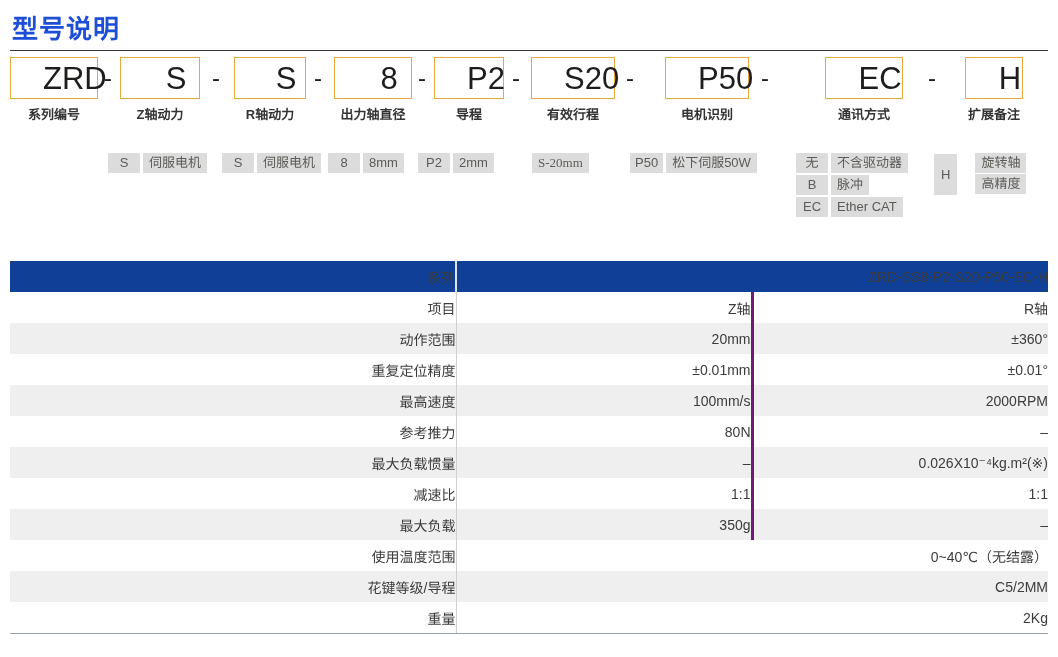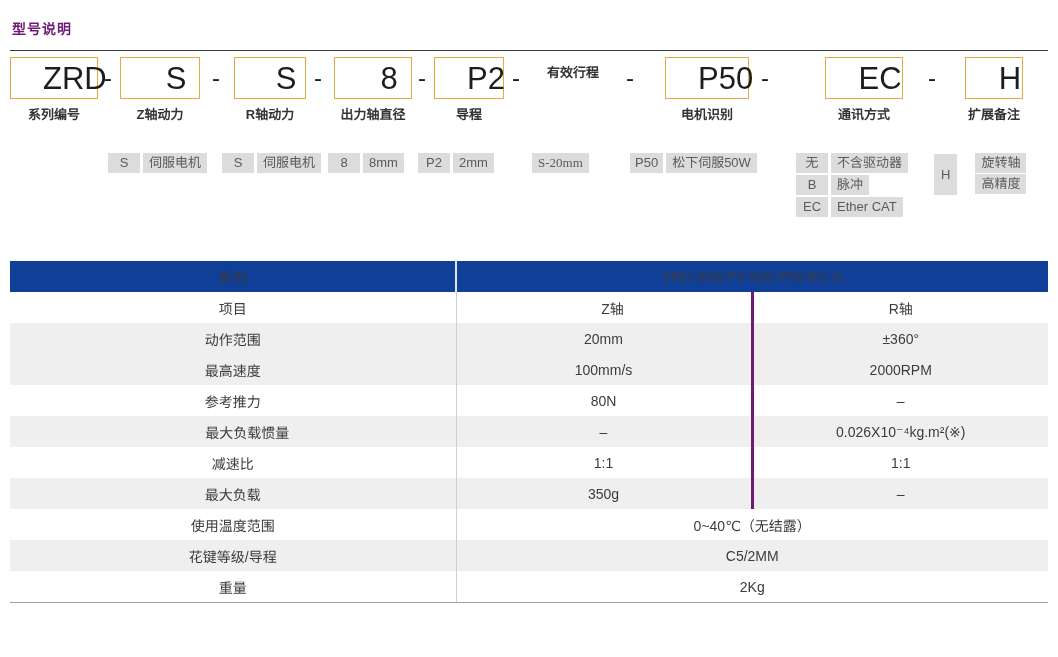--- a/index.html
+++ b/index.html
@@ -15,23 +15,23 @@
     color: #333333;
     overflow: hidden;
     position: relative;
   }
 
   
   #page-title-wrap {
     padding: 14px 0 0 12px;
   }
   #page-title {
-    font-size: 14px;
+    font-size: 26px;
     font-weight: bold;
-    color: #701a75;
+    color: #1d4ed8;
     letter-spacing: 1px;
     line-height: 30px;
   }
   #title-rule {
     margin: 6px 10px 0 10px;
     height: 1px;
     background: #3a3a3a;
   }
 
   
@@ -131,21 +131,21 @@
     position: absolute;
     left: 10px;
     top: 261px;
     width: 1038px;
     border-collapse: collapse;
     table-layout: fixed;
   }
   #spec-table td, #spec-table th {
     padding: 0;
     margin: 0;
-    text-align: center;
+    text-align: right;
     font-size: 14px;
     color: #3c3c3c;
     font-weight: normal;
     height: 31px;
     vertical-align: middle;
   }
   .hdr {
     background: #0f3f96;
     color: #ffffff;
     font-size: 17px;
@@ -186,20 +186,21 @@
     </div>
     <div class="code-col" style="left: 334px; width: 78px;">
       <div class="code-box">8</div>
       <div class="code-caption">出力轴直径</div>
     </div>
     <div class="code-col" style="left: 434px; width: 70px;">
       <div class="code-box">P2</div>
       <div class="code-caption">导程</div>
     </div>
     <div class="code-col" style="left: 531px; width: 84px;">
+      <div class="code-box">S20</div>
       <div class="code-caption">有效行程</div>
     </div>
     <div class="code-col" style="left: 665px; width: 84px;">
       <div class="code-box">P50</div>
       <div class="code-caption">电机识别</div>
     </div>
     <div class="code-col" style="left: 825px; width: 78px;">
       <div class="code-box">EC</div>
       <div class="code-caption">通讯方式</div>
     </div>
@@ -284,20 +285,25 @@
       <tr class="row-white">
         <td style="width: 445px;">项目</td>
         <td class="col-div-l" style="width: 297px; padding-left: 18px;">Z轴</td>
         <td class="thin-div">R轴</td>
       </tr>
       <tr class="row-gray">
         <td style="width: 445px;">动作范围</td>
         <td class="col-div-l" style="width: 297px;">20mm</td>
         <td class="thin-div">±360°</td>
       </tr>
+      <tr class="row-white">
+        <td style="width: 445px;">重复定位精度</td>
+        <td class="col-div-l" style="width: 297px;">±0.01mm</td>
+        <td class="thin-div">±0.01°</td>
+      </tr>
       <tr class="row-gray">
         <td style="width: 445px;">最高速度</td>
         <td class="col-div-l" style="width: 297px;">100mm/s</td>
         <td class="thin-div">2000RPM</td>
       </tr>
       <tr class="row-white">
         <td style="width: 445px;">参考推力</td>
         <td class="col-div-l" style="width: 297px;">80N</td>
         <td class="thin-div">–</td>
       </tr>

